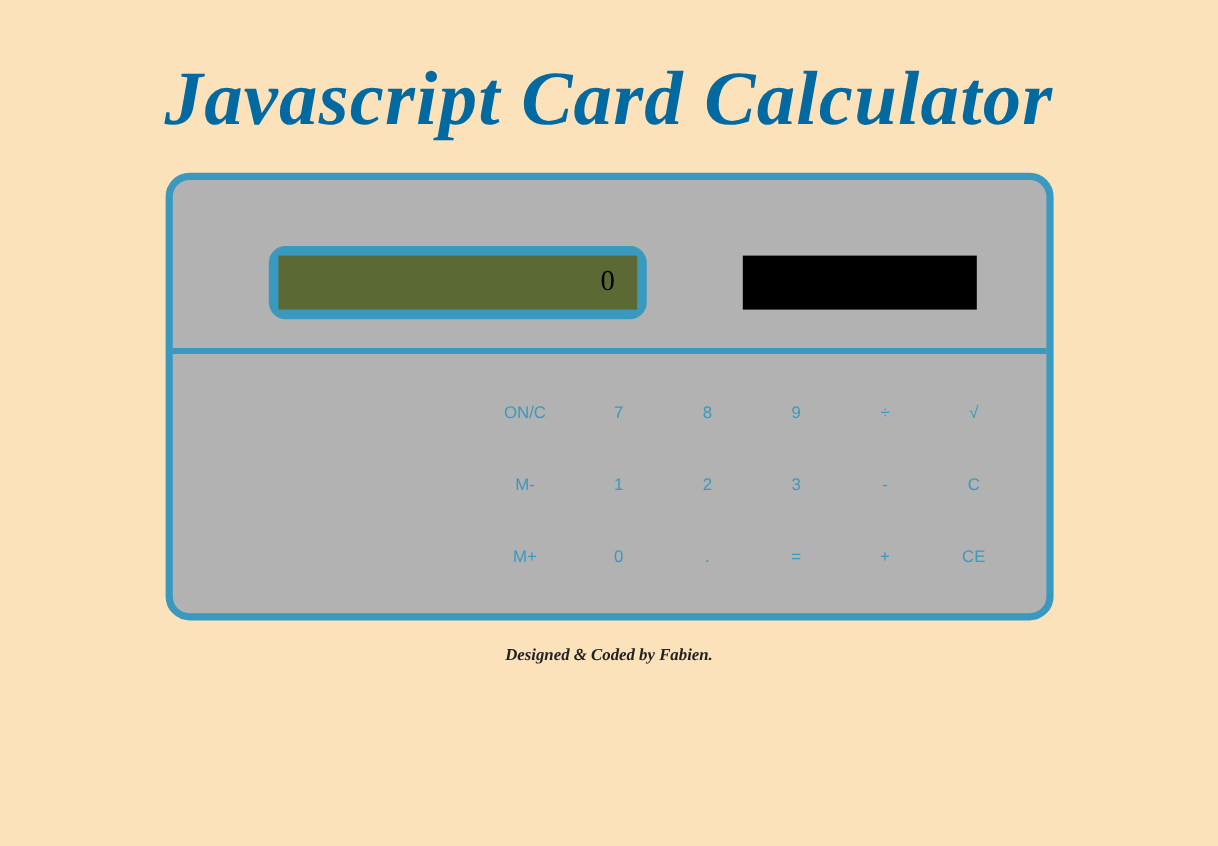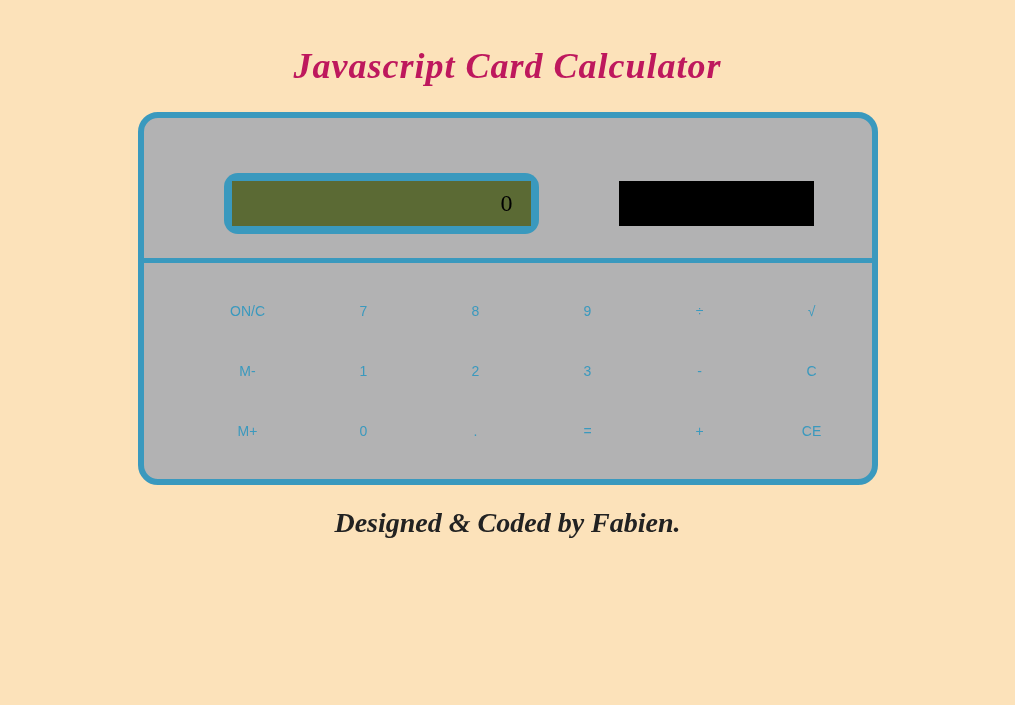--- a/index.html
+++ b/index.html
@@ -11,23 +11,23 @@
       background: #fce2ba;
       font-family: sans-serif;
       width: 1015px;
       height: 705px;
       display: flex;
       flex-direction: column;
       align-items: center;
     }
     .title {
       font-family: 'Brush Script MT', cursive;
-      font-size: 36px;
+      font-size: 64px;
       font-style: italic;
-      color: #be185d;
+      color: #0369a1;
       margin-top: 45px;
       font-weight: bold;
       letter-spacing: 1px;
     }
     .calculator {
       margin-top: 25px;
       width: 740px;
       background: #b2b2b3;
       border: 6px solid #3a99be;
       border-radius: 20px;
@@ -60,21 +60,21 @@
       background: #000;
       width: 195px;
       height: 45px;
     }
     .buttons {
       padding: 40px 40px 40px 40px;
     }
     .button-row {
       display: flex;
       justify-content: flex-end;
-      gap: 72px;
+      gap: 34px;
       margin-bottom: 44px;
     }
     .button-row:last-child {
       margin-bottom: 0;
     }
     .btn {
       width: 40px;
       text-align: center;
       color: #3a99be;
       font-size: 14px;
@@ -82,21 +82,21 @@
       user-select: none;
       font-family: Arial, sans-serif;
     }
     .btn-wide {
       width: 48px;
     }
     .footer {
       margin-top: 22px;
       font-family: 'Brush Script MT', cursive;
       font-style: italic;
-      font-size: 28px;
+      font-size: 14px;
       color: #222;
       font-weight: bold;
     }
   </style>
 </head>
 <body>
 
 <h1 class="title">Javascript Card Calculator</h1>
 
 <div class="calculator">

